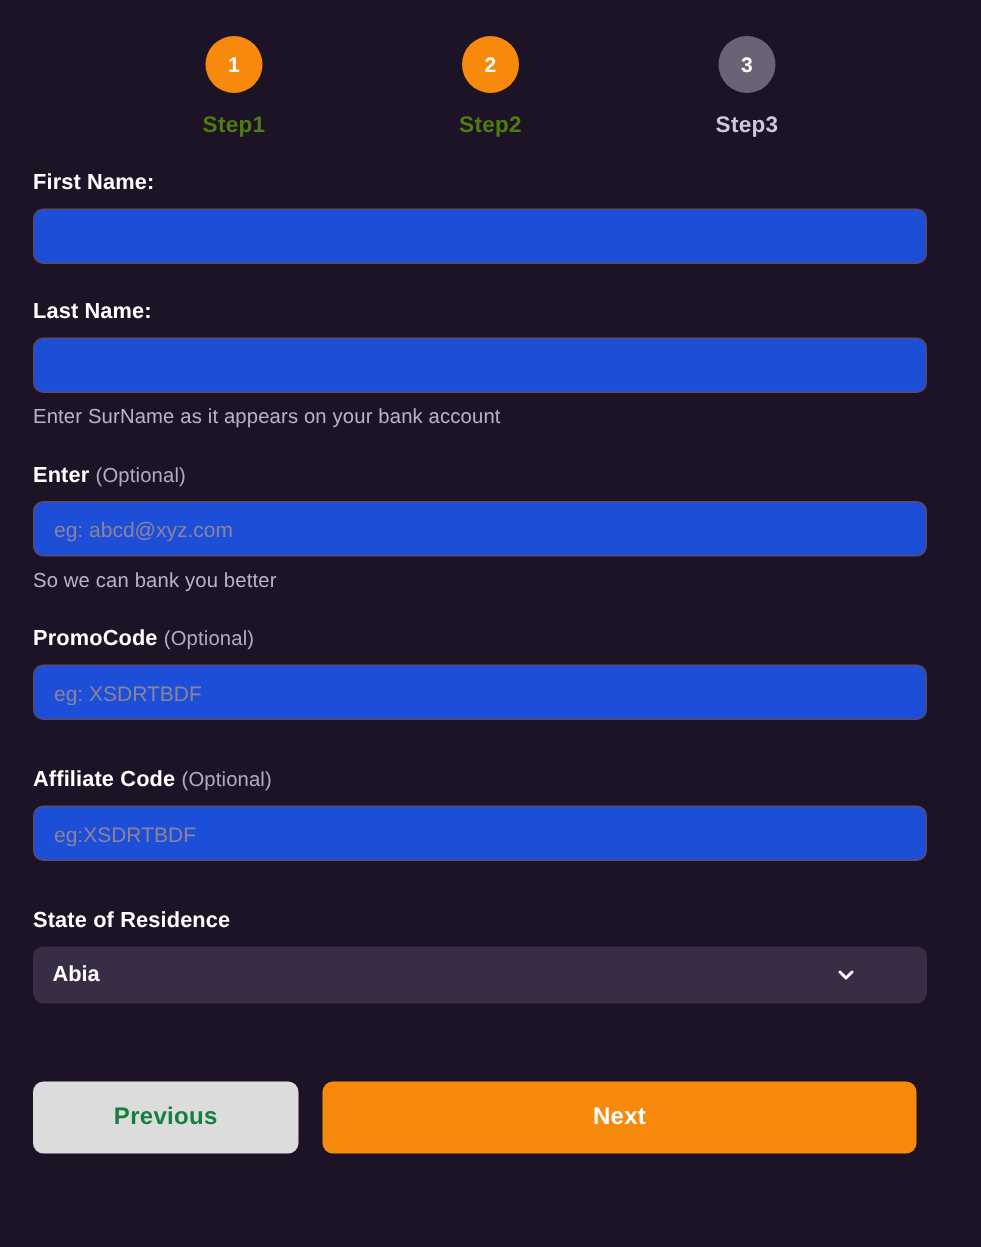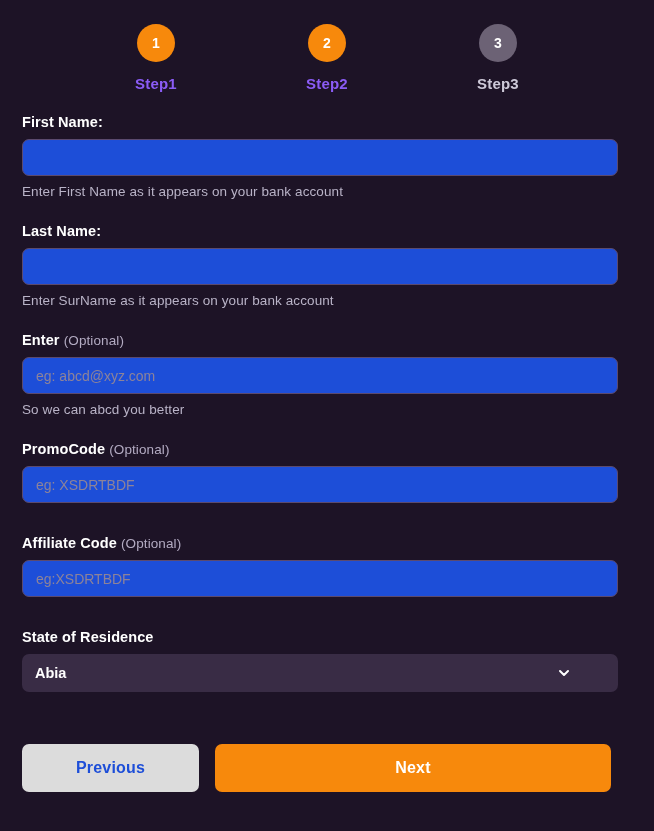--- a/index.html
+++ b/index.html
@@ -49,21 +49,21 @@
   }
   .step-circle.active { background: #f7890c; }
   .step-circle.inactive { background: #6c6275; }
   .step-label {
     margin-top: 13px;
     font-size: 15px;
     font-weight: bold;
     letter-spacing: .2px;
     white-space: nowrap;
   }
-  .step-label.active { color: #8b5cf6; }
+  .step-label.active { color: #4d7c0f; }
   .step-label.inactive { color: #cdc9d8; }
 
   
   .form {
     padding: 0 22px;
     margin-top: 22px;
   }
   .field { margin-bottom: 0; }
 
   .field-label {
@@ -150,21 +150,21 @@
     border-radius: 7px;
     font-size: 16px;
     font-weight: bold;
     font-family: "Liberation Sans", sans-serif;
     cursor: pointer;
     letter-spacing: .2px;
   }
   .btn-prev {
     width: 177px;
     background: #dcdcdc;
-    color: #1d4ed8;
+    color: #15803d;
   }
   .btn-next {
     width: 396px;
     background: #f7890c;
     color: #ffffff;
   }
 </style>
 </head>
 <body>
 
@@ -183,35 +183,34 @@
       <div class="step-circle inactive">3</div>
       <div class="step-label inactive">Step3</div>
     </div>
   </div>
 
   <div class="form">
 
     <div class="field">
       <label class="field-label">First Name:</label>
       <input class="text-input" type="text" placeholder="" style="">
-      <div class="help-text">Enter First Name as it appears on your bank account</div>
     </div>
     <div class="gap-after-help"></div>
 
     <div class="field">
       <label class="field-label">Last Name:</label>
       <input class="text-input" type="text" placeholder="" style="">
       <div class="help-text">Enter SurName as it appears on your bank account</div>
     </div>
     <div class="gap-after-help"></div>
 
     <div class="field">
       <label class="field-label"><span>Enter</span> <span class="optional">(Optional)</span></label>
       <input class="text-input" type="text" placeholder="eg: abcd@xyz.com" style="">
-      <div class="help-text">So we can abcd you better</div>
+      <div class="help-text">So we can bank you better</div>
     </div>
     <div class="gap-after-help"></div>
 
     <div class="field">
       <label class="field-label"><span>PromoCode</span> <span class="optional">(Optional)</span></label>
       <input class="text-input" type="text" placeholder="eg: XSDRTBDF" style="">
     </div>
     <div class="gap-plain"></div>
 
     <div class="field">

